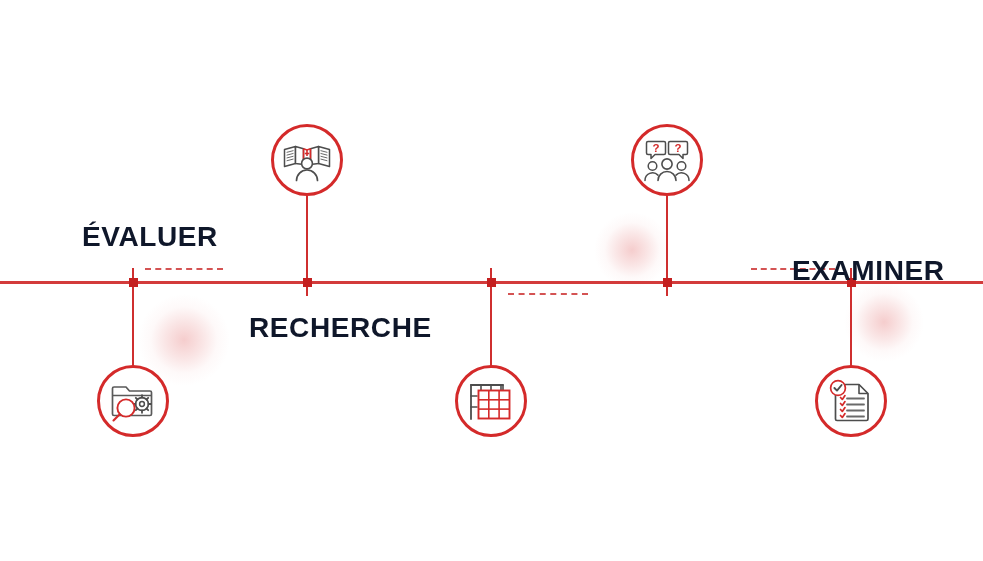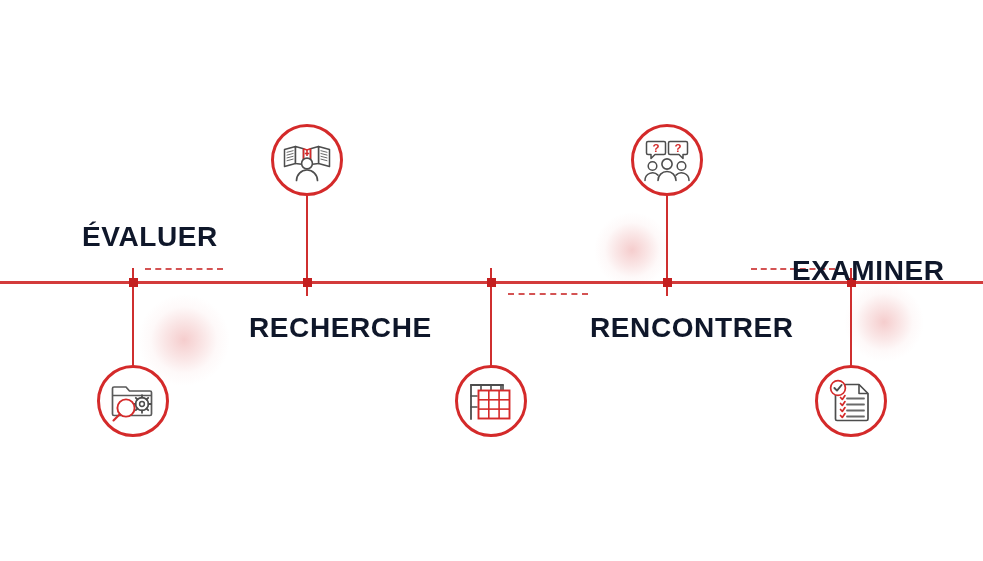--- a/index.html
+++ b/index.html
@@ -119,21 +119,20 @@
   <div class="axis" style="top:281px;"></div>
 
   <div class="node" style="left:129px; top:278px;"></div>
   <div class="node" style="left:303px; top:278px;"></div>
   <div class="node" style="left:487px; top:278px;"></div>
   <div class="node" style="left:663px; top:278px;"></div>
   <div class="node" style="left:847px; top:278px;"></div>
 
   <div class="label" style="left:82px; top:221px;">ÉVALUER</div>
   <div class="label" style="left:241px; top:312px;margin-left:8px;">RECHERCHE</div>
-  <div class="label" style="left:590px; top:312px;">RENCONTRER</div>
   <div class="label" style="left:792px; top:221px;margin-top:34px;">EXAMINER</div>
 
   <div class="circle" style="left:97px; top:365px;">
     <span>
       <svg width="48" height="46" viewBox="0 0 48 46">
 
         <path d="M5 9 h12 l3.5 4 H41 a1.5 1.5 0 0 1 1.5 1.5 V36
                  a1.5 1.5 0 0 1 -1.5 1.5 H5 A1.5 1.5 0 0 1 3.5 36
                  V10.5 A1.5 1.5 0 0 1 5 9 Z" fill="#ffffff" stroke="#5a5a5a" stroke-width="1.7" stroke-linejoin="round"></path>
 

